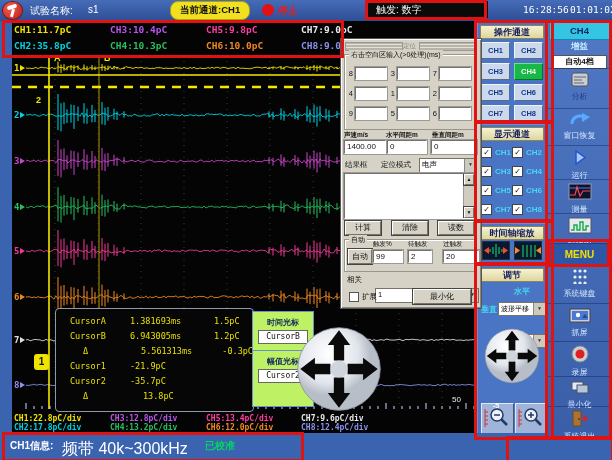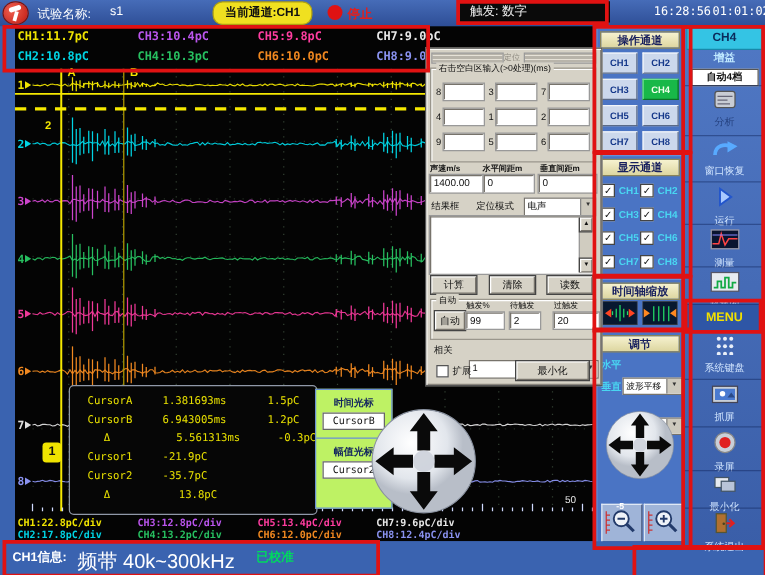--- a/index.html
+++ b/index.html
@@ -65,21 +65,21 @@
     <span class="abs mono" style="left:523px;top:4px;font-size:9.5px;">16:28:56</span>
     <span class="abs mono" style="left:570px;top:4px;font-size:9.5px;">01:01:02</span>
   </div>
 
   <div id="scope" class="abs">
     <div class="abs rgrid mono" style="left:2px;top:3px;width:464px;font-size:9.5px;font-weight:bold;grid-auto-rows:16px;">
         <span style="color: rgb(240, 228, 0);">CH1:11.7pC</span>
         <span style="color: rgb(187, 85, 238);">CH3:10.4pC</span>
         <span style="color: rgb(255, 61, 160);">CH5:9.8pC</span>
         <span style="color: rgb(232, 232, 232);">CH7:9.0pC</span>
-        <span style="color: rgb(0, 212, 228);">CH2:10.8pC</span>
+        <span style="color: rgb(0, 212, 228);">CH2:35.8pC</span>
         <span style="color: rgb(39, 192, 96);">CH4:10.3pC</span>
         <span style="color: rgb(240, 136, 32);">CH6:10.0pC</span>
         <span style="color: rgb(138, 146, 240);">CH8:9.0pC</span>
       </div>
     <svg class="abs" id="wavesvg" width="468" height="412" style="left:0;top:0;">
         <line x1="43" y1="34" x2="43" y2="388" stroke="rgba(170,220,170,0.28)" stroke-dasharray="1,5"></line>
         <line x1="86" y1="34" x2="86" y2="388" stroke="rgba(170,220,170,0.28)" stroke-dasharray="1,5"></line>
         <line x1="129" y1="34" x2="129" y2="388" stroke="rgba(170,220,170,0.28)" stroke-dasharray="1,5"></line>
         <line x1="172" y1="34" x2="172" y2="388" stroke="rgba(170,220,170,0.28)" stroke-dasharray="1,5"></line>
         <line x1="215" y1="34" x2="215" y2="388" stroke="rgba(170,220,170,0.28)" stroke-dasharray="1,5"></line>
@@ -684,21 +684,21 @@
           </svg></span>
       <span class="abs" style="left:36px;top:17px;"><svg width="28" height="19">
             <rect width="28" height="19" fill="#081830" stroke="#444"></rect>
             <path d="M9 4 v12 M13 4 v12 M17 4 v12 M21 4 v12" stroke="#22dd66"></path>
             <path d="M6 9.5 l-5 -3.5 v7 z" fill="#ff8822"></path>
             <path d="M22 9.5 l5 -3.5 v7 z" fill="#ff8822"></path>
           </svg></span>
     </div>
     <div class="sect" style="left:0;top:244px;width:68px;height:172px;">
       <div class="shead" style="margin:2px;">调节</div>
-      <span class="abs cklab" style="left:3px;top:20px;">水平</span>
+      <span class="abs cklab" style="left:3px;top:20px;padding-left:33px;">水平</span>
       <div class="abs dd" style="left:20px;top:18px;width:32px;height:10px;font-size:7px;"><span>波形平移</span><span class="dda">▼</span></div>
       <span class="abs cklab" style="left:3px;top:38px;">垂直</span>
       <div class="abs dd" style="left:20px;top:36px;width:32px;height:10px;font-size:7px;"><span>CH1基线</span><span class="dda">▼</span></div>
       <div class="abs" id="dial2" style="left:6px;top:62px;"><svg width="56" height="56" viewBox="0 0 100 100">
   <defs>
               <radialGradient id="dg56" cx="38%" cy="32%">
                 <stop offset="0%" stop-color="#ffffff"></stop>
                 <stop offset="70%" stop-color="#e2e6ec"></stop>
                 <stop offset="100%" stop-color="#b8bec8"></stop>
               </radialGradient>

